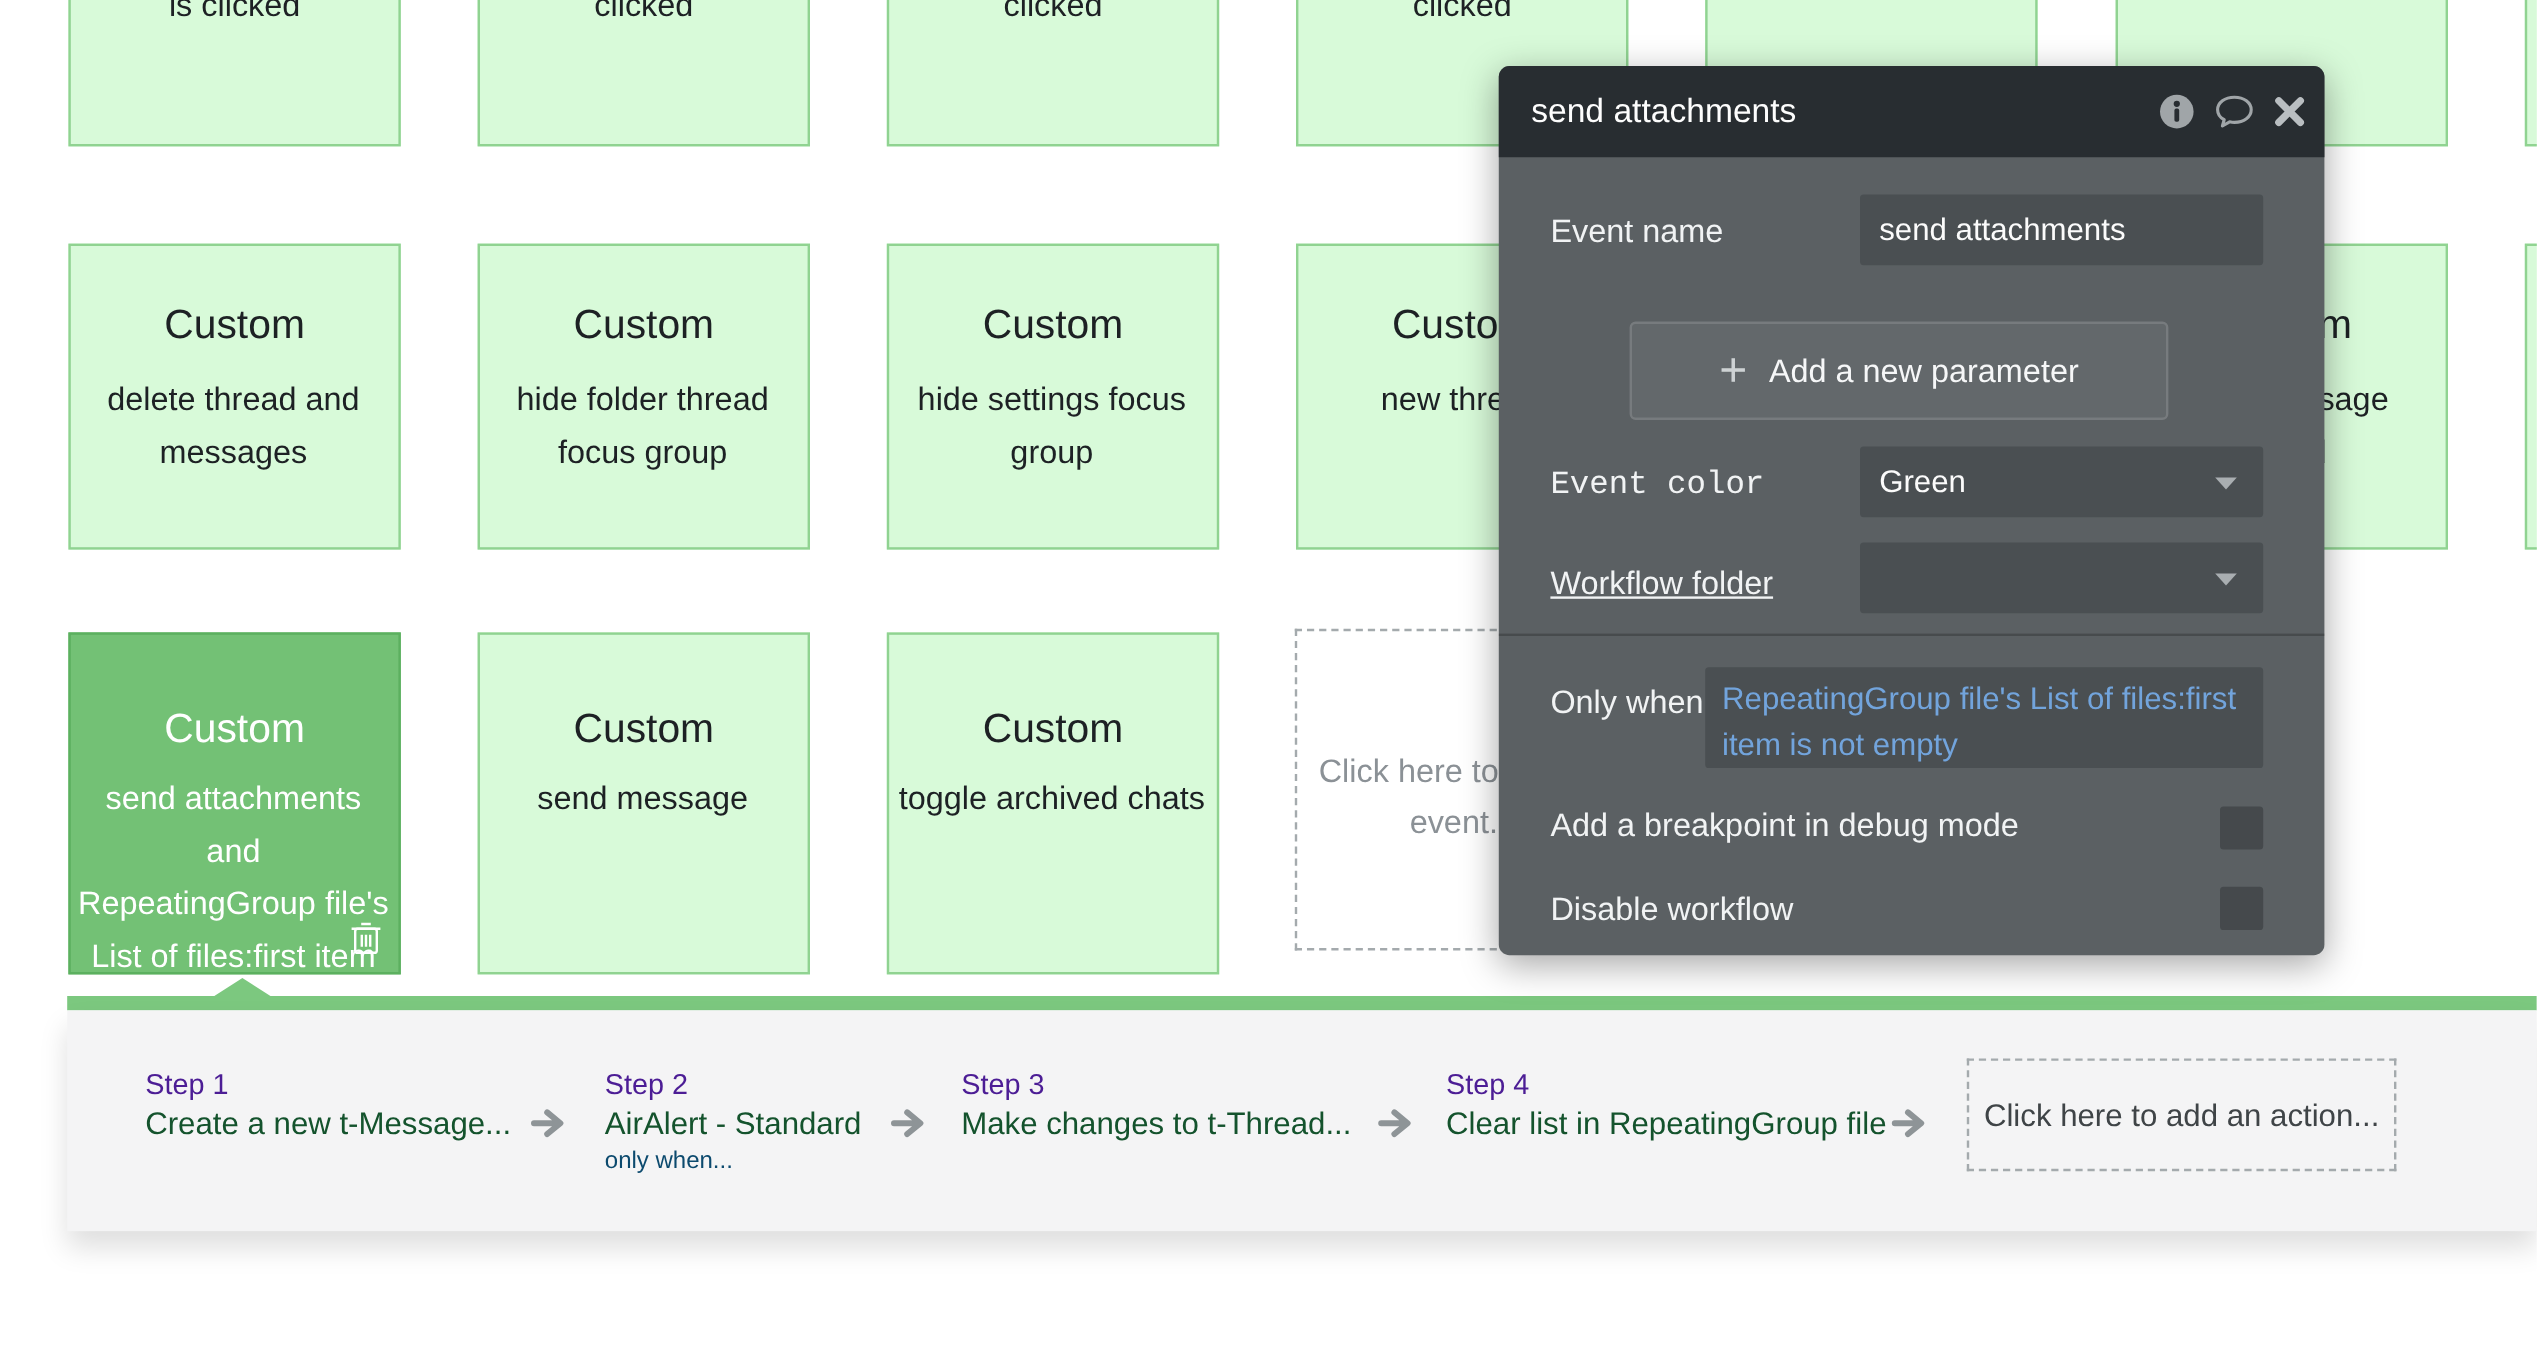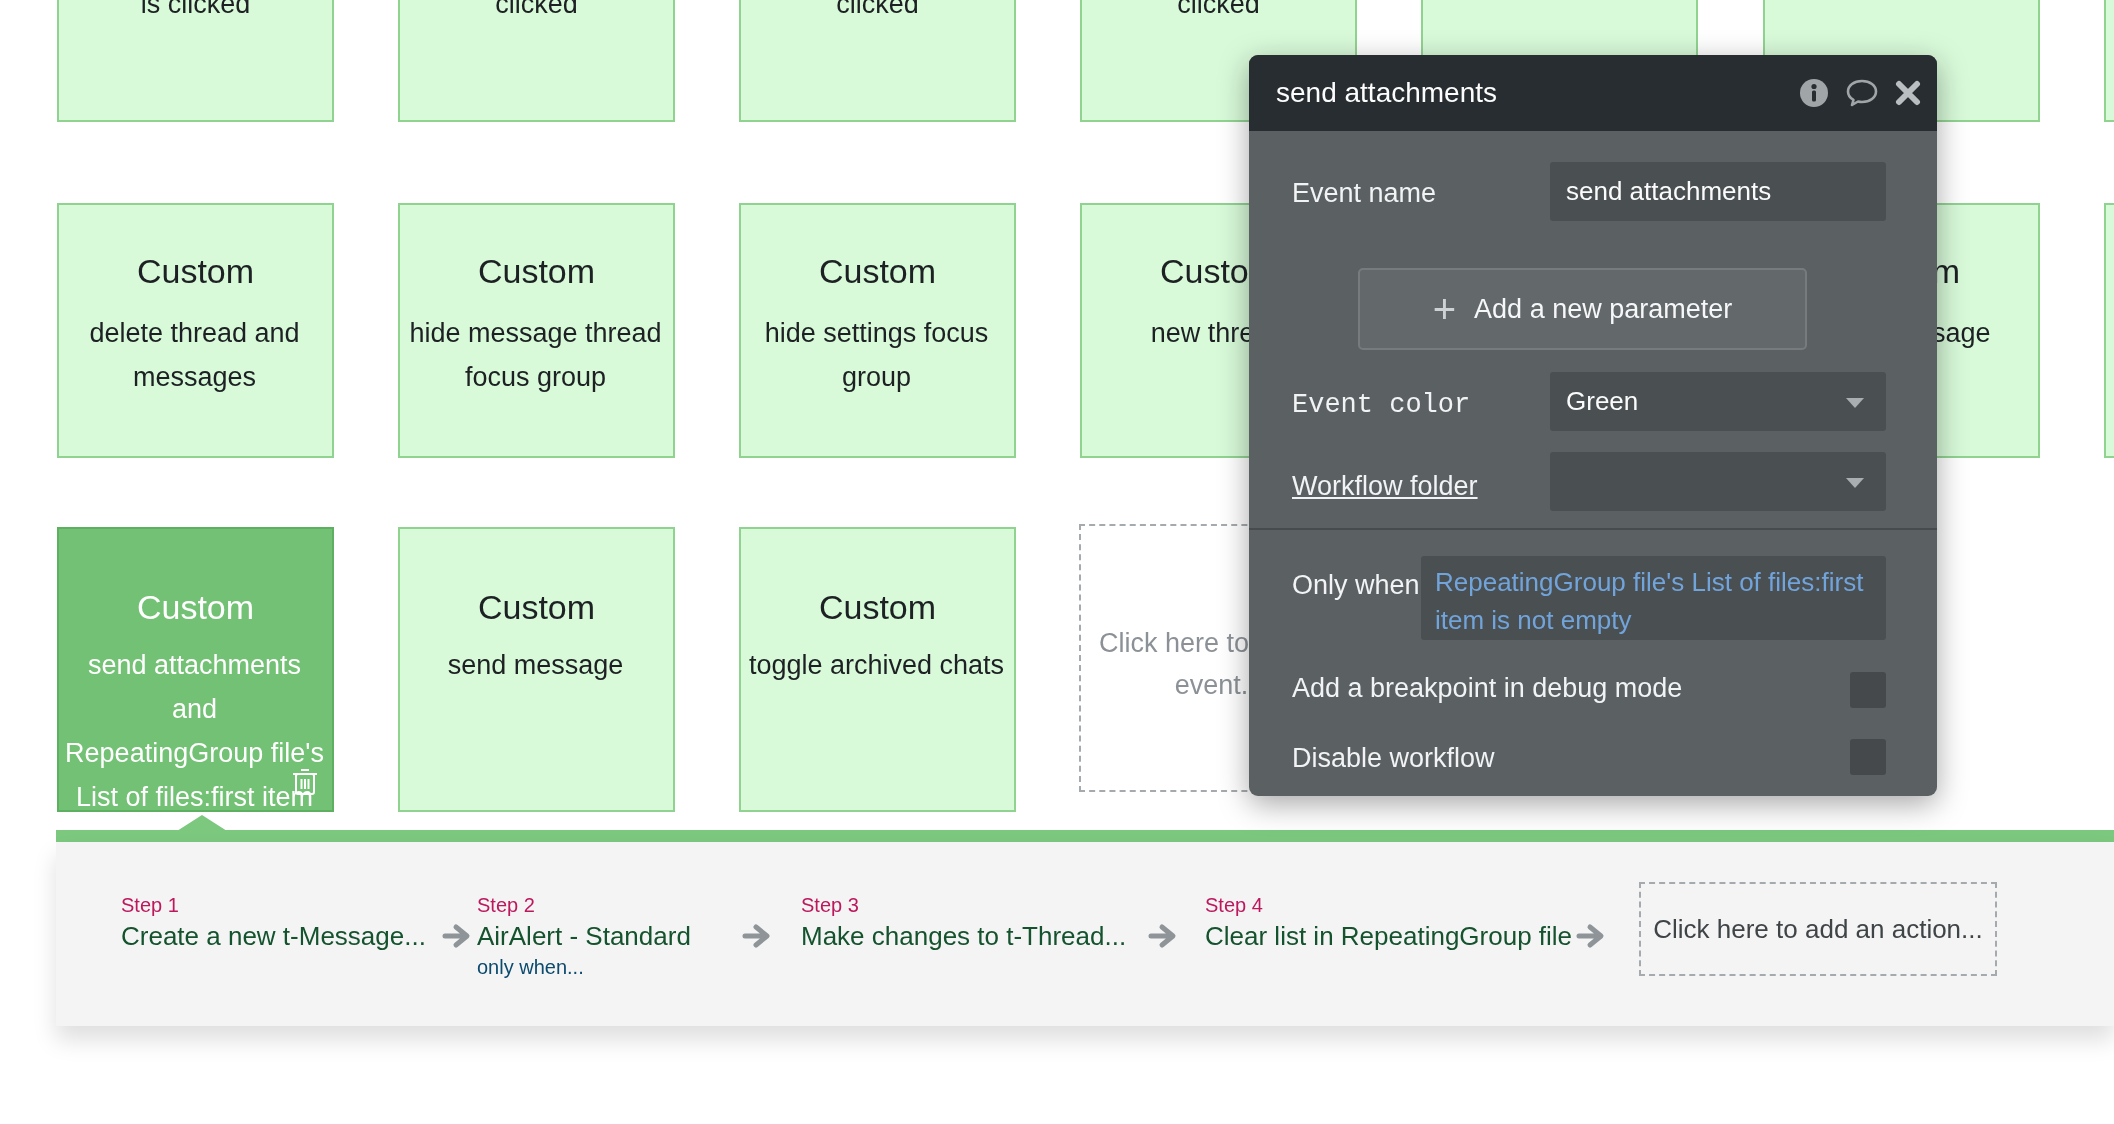--- a/index.html
+++ b/index.html
@@ -23,21 +23,21 @@
              box-sizing:border-box;display:flex;align-items:center;justify-content:center;
              text-align:center;color:#8b9196;font-size:27px;line-height:42px;
              white-space:pre-line;z-index:1;padding-top:12px;}
   
   .caret{left:177px;top:815px;width:0;height:0;border-left:25px solid transparent;
          border-right:25px solid transparent;border-bottom:16px solid #7cc87f;z-index:2;}
   .greenbar{left:56px;top:830px;width:2058px;height:12px;background:#7cc87f;z-index:2;}
   .panel{left:56px;top:842px;width:2058px;height:184px;background:#f4f4f5;z-index:2;
          box-shadow:0 14px 22px rgba(0,0,0,0.13);}
   .step{position:absolute;top:50px;}
-  .step-label{font-size:20px;line-height:26px;color:#be185d;}
+  .step-label{font-size:24px;line-height:26px;color:#4c1d95;}
   .step-title{font-size:26px;line-height:36px;color:#14532d;}
   .step-note{font-size:20px;line-height:26px;color:#0c4a6e;}
   .arrow{position:absolute;top:78px;width:34px;height:32px;}
   .add-action{position:absolute;left:1583px;top:40px;width:358px;height:94px;
               border:2px dashed #a4aaad;box-sizing:border-box;display:flex;align-items:center;
               justify-content:center;text-align:center;color:#3f4447;font-size:26px;}
   
   .popup{left:1249px;top:55px;width:688px;height:741px;background:#5b6063;border-radius:9px;
          box-shadow:0 8px 30px rgba(0,0,0,0.35);z-index:3;}
   .popup-header{position:absolute;left:0;top:0;right:0;height:76px;background:#282d31;
@@ -87,21 +87,21 @@
   </div>
 <div class="card light row1" style="left:2104px;top:-133px;height:255px;"></div>
 
 <div class="card light row2" style="left:57px;top:203px;height:255px;">
   <div class="card-title">Custom</div>
   <div class="card-sub">delete thread and
 messages</div>
 </div>
 <div class="card light row2" style="left:398px;top:203px;height:255px;">
   <div class="card-title">Custom</div>
-  <div class="card-sub">hide message thread
+  <div class="card-sub">hide folder thread
 focus group</div>
 </div>
 <div class="card light row2" style="left:739px;top:203px;height:255px;">
   <div class="card-title">Custom</div>
   <div class="card-sub">hide settings focus
 group</div>
 </div>
 <div class="card light row2" style="left:1080px;top:203px;height:255px;">
   <div class="card-title">Custom</div>
   <div class="card-sub">new thread</div>
@@ -148,21 +148,21 @@
 <div class="abs caret"></div>
 <div class="abs greenbar"></div>
 <div class="abs panel">
   <div class="step" style="left:65px;">
     <div class="step-label">Step 1</div>
     <div class="step-title">Create a new t-Message...</div>
   </div>
   <svg class="arrow" style="left:385px;" viewBox="0 0 34 32">
     <path d="M4 16 h20 M15 7 l11 9 -11 9" stroke="#8e9497" stroke-width="5" fill="none" stroke-linecap="round" stroke-linejoin="round"></path>
   </svg>
-  <div class="step" style="left:421px;">
+  <div class="step" style="left:448px;">
     <div class="step-label">Step 2</div>
     <div class="step-title">AirAlert - Standard</div>
     <div class="step-note">only when...</div>
   </div>
   <svg class="arrow" style="left:685px;" viewBox="0 0 34 32">
     <path d="M4 16 h20 M15 7 l11 9 -11 9" stroke="#8e9497" stroke-width="5" fill="none" stroke-linecap="round" stroke-linejoin="round"></path>
   </svg>
   <div class="step" style="left:745px;">
     <div class="step-label">Step 3</div>
     <div class="step-title">Make changes to t-Thread...</div>

